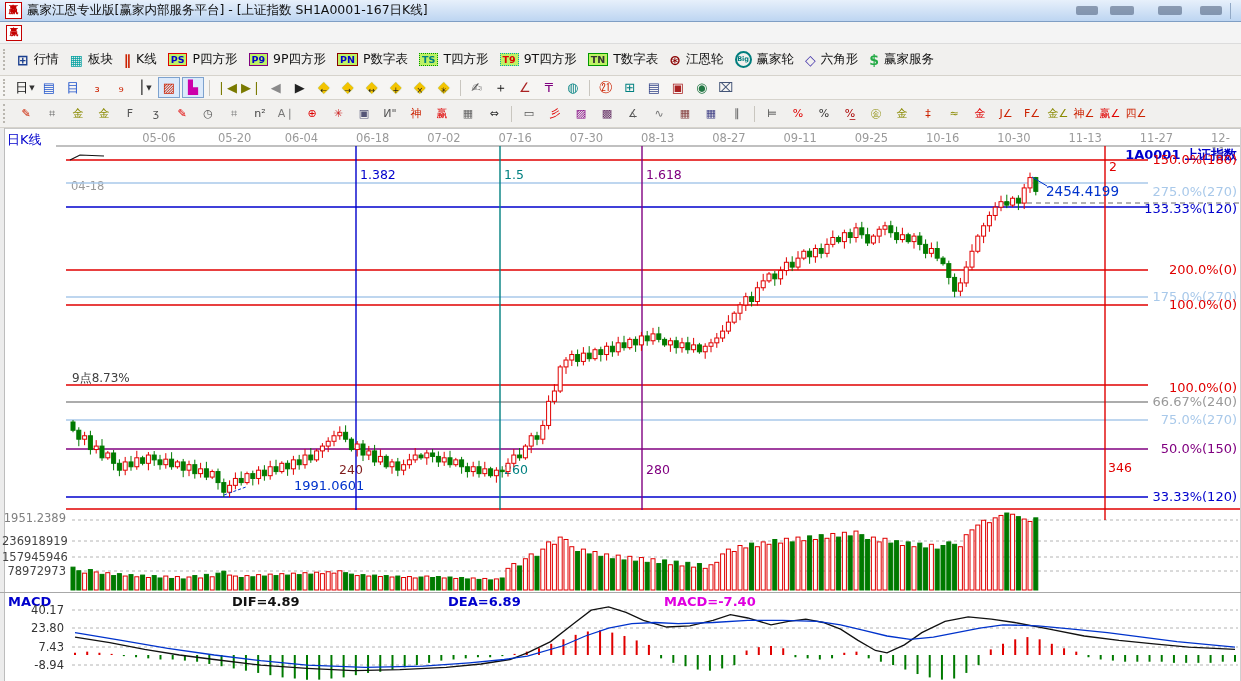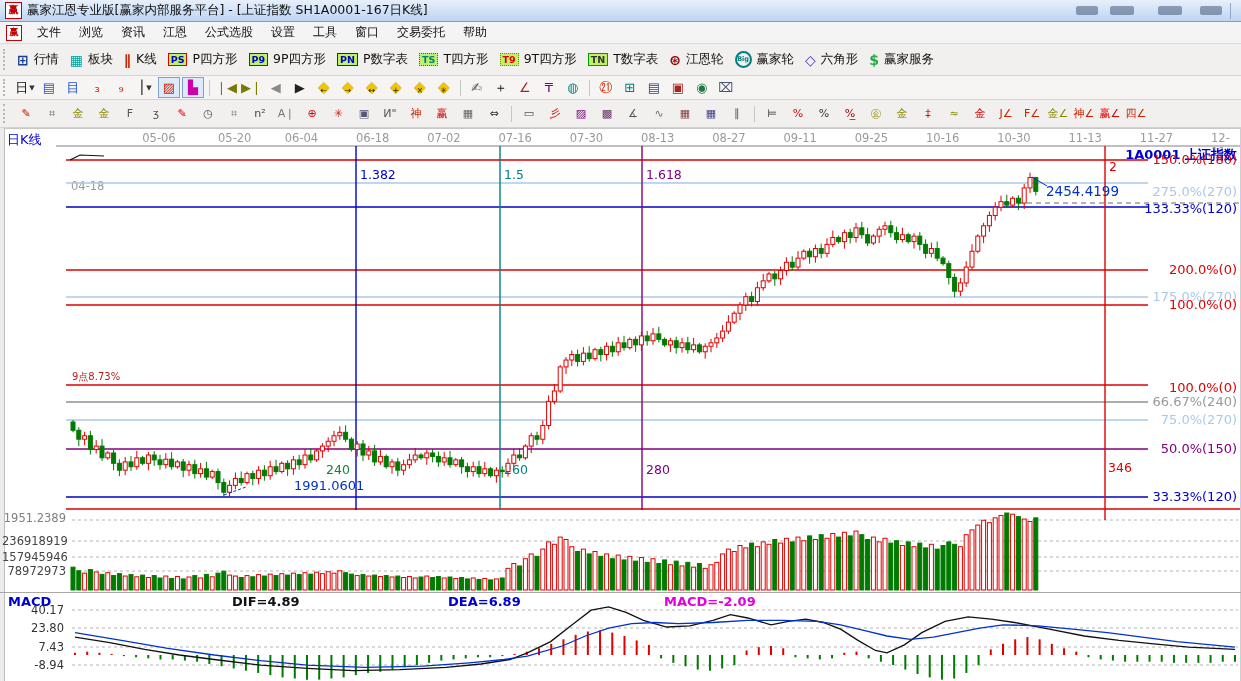--- a/index.html
+++ b/index.html
@@ -48,26 +48,26 @@
     border-right:1px solid #bdbdbd;}
   .right-frame{position:absolute;right:0;top:128px;width:1px;height:553px;background:#cfcfcf;}
   #chart-svg{position:absolute;left:0;top:128px;z-index:2;}
   .annot{position:absolute;z-index:3;white-space:nowrap;font-size:12.5px;}
   #pane-label{left:7px;top:131px;color:#0000cc;font-size:13px;}
   #symbol-label{right:4px;top:146px;color:#0000cc;font-weight:bold;font-size:13px;}
   .date-label{position:absolute;top:131px;z-index:1;color:#9a9a9a;font-size:11.5px;}
   #fib-382{left:360px;top:167px;color:#0000cc;}
   #fib-15{left:504px;top:167px;color:#008080;}
   #fib-618{left:646px;top:167px;color:#800080;}
-  #cyc-240{left:326px;top:462px;color:#15803d;z-index:1;}
+  #cyc-240{left:339px;top:462px;color:#7f1d1d;z-index:1;}
   #cyc-260{left:504px;top:462px;color:#008080;z-index:1;}
   #cyc-280{left:646px;top:462px;color:#800080;z-index:1;}
   #hi-label{left:1046px;top:183px;color:#0033cc;font-size:13.5px;}
   #lo-label{left:246px;top:478px;color:#0033cc;font-size:13px;margin-left:48px;}
-  #pct-label{left:72px;top:370px;color:#b91c1c;font-size:10px;}
+  #pct-label{left:72px;top:370px;color:#404040;font-size:12px;}
   #mk-2{left:1109px;top:159px;color:#e00000;}
   #mk-346{left:1108px;top:460px;color:#e00000;}
   .rlabel{position:absolute;right:4px;z-index:3;font-size:13px;white-space:nowrap;}
   .vax{position:absolute;left:2px;width:64px;text-align:right;z-index:3;color:#555;font-size:11.5px;}
   #vax-0{top:511px;color:#808080;}
   #vax-1{top:534px;color:#444;}
   #vax-2{top:550px;color:#444;}
   #vax-3{top:564px;color:#444;}
   .msc{position:absolute;left:2px;width:62px;text-align:right;z-index:3;color:#333;font-size:11.5px;}
   #msc-0{top:603px;} #msc-1{top:621px;} #msc-2{top:640px;} #msc-3{top:658px;}
@@ -86,32 +86,20 @@
   <span class="title-text">赢家江恩专业版[赢家内部服务平台] - [上证指数  SH1A0001-167日K线]</span>
 </div>
 <div class="wc" style="left:1076px;top:6px;width:22px;"></div>
 <div class="wc" style="left:1110px;top:6px;width:24px;"></div>
 <div class="wc" style="left:1158px;top:6px;width:24px;"></div>
 <div class="wc" style="left:1200px;top:6px;width:22px;"></div>
 <div class="wc-div" style="left:1230px;"></div>
 
 <div class="menubar">
   <span class="menu-ico">赢</span>
-  <span id="menu-items" style="display:flex;">
-      <span class="menu-item">文件</span>
-      <span class="menu-item">浏览</span>
-      <span class="menu-item">资讯</span>
-      <span class="menu-item">江恩</span>
-      <span class="menu-item">公式选股</span>
-      <span class="menu-item">设置</span>
-      <span class="menu-item">工具</span>
-      <span class="menu-item">窗口</span>
-      <span class="menu-item">交易委托</span>
-      <span class="menu-item">帮助</span>
-    </span>
 </div>
 
 <div class="toolbar" id="toolbar-main">
     <div class="tb1-item">
       <span class="gicon" style="color: rgb(27, 63, 143); font-weight: bold;">⊞</span>
       <span class="tb1-label">行情</span>
     </div>
     <div class="tb1-item">
       <span class="gicon" style="color: rgb(0, 160, 160); font-weight: bold;">▦</span>
       <span class="tb1-label">板块</span>
@@ -429,21 +417,21 @@
 <div class="annot" id="mk-346">346</div>
 
 <div class="vax" id="vax-0">1951.2389</div>
 <div class="vax" id="vax-1">236918919</div>
 <div class="vax" id="vax-2">157945946</div>
 <div class="vax" id="vax-3">78972973</div>
 
 <div class="mhdr" id="macd-name">MACD</div>
 <div class="mhdr" id="macd-dif">DIF=4.89</div>
 <div class="mhdr" id="macd-dea">DEA=6.89</div>
-<div class="mhdr" id="macd-m">MACD=-2.09</div>
+<div class="mhdr" id="macd-m">MACD=-7.40</div>
 <div class="msc" id="msc-0">40.17</div>
 <div class="msc" id="msc-1">23.80</div>
 <div class="msc" id="msc-2">7.43</div>
 <div class="msc" id="msc-3">-8.94</div>
 
 <svg id="chart-svg" width="1241" height="553" viewBox="0 128 1241 553">
     <g>
       <line x1="72" y1="520" x2="1238" y2="520" stroke="#b4b4b4" stroke-width="1" stroke-dasharray="3,3"></line>
       <line x1="72" y1="541" x2="1238" y2="541" stroke="#b4b4b4" stroke-width="1" stroke-dasharray="3,3"></line>
       <line x1="72" y1="557" x2="1238" y2="557" stroke="#b4b4b4" stroke-width="1" stroke-dasharray="3,3"></line>

